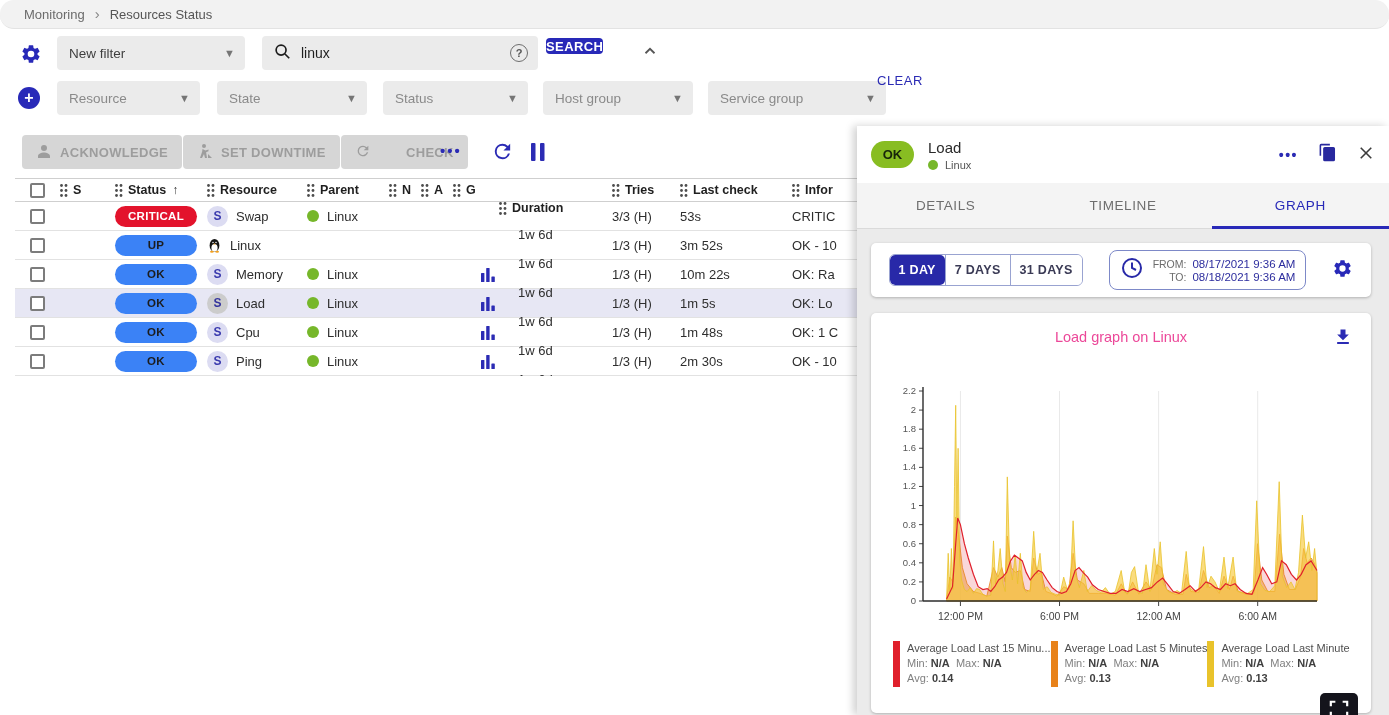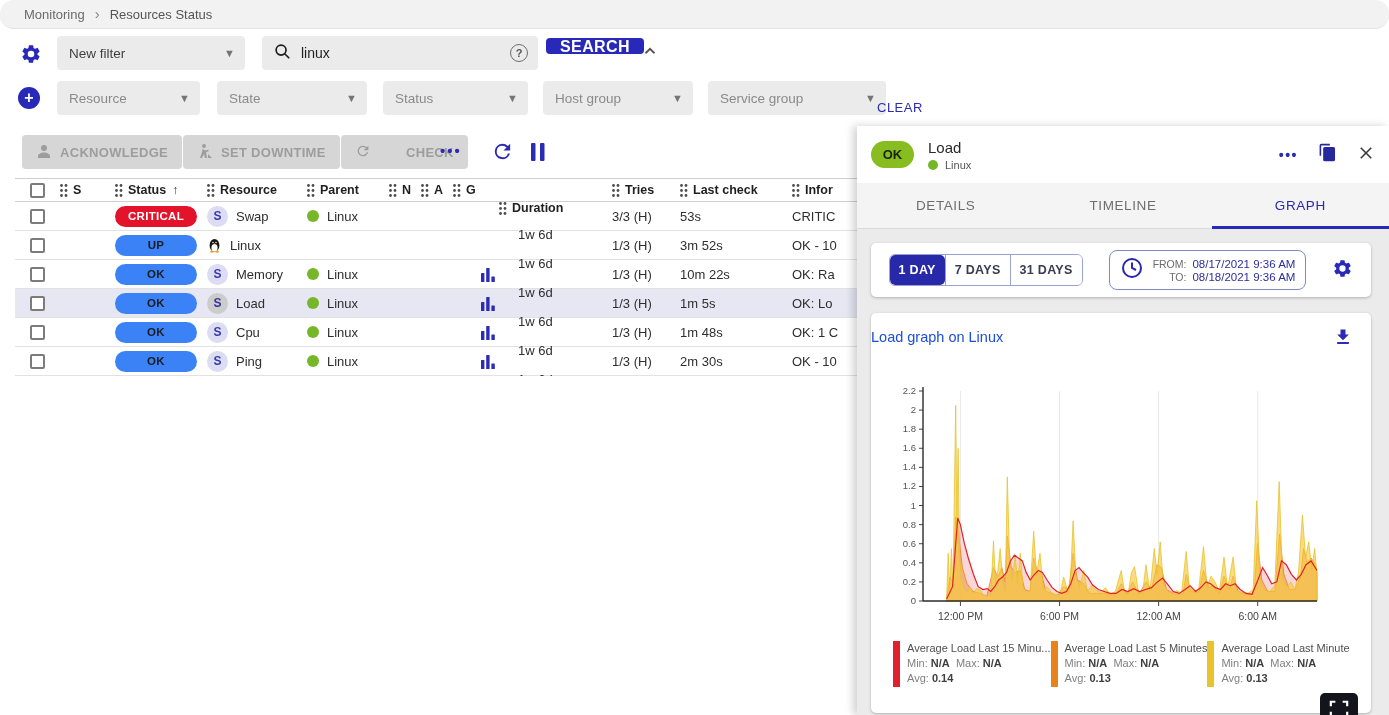--- a/index.html
+++ b/index.html
@@ -24,30 +24,30 @@
   .sel .caret { color:#757575; font-size:11px; margin-left:8px; }
   .sel.dark { color:#3f3f3f; }
   .searchbox { position:absolute; left:262px; top:0; width:276px; height:34px;
     background:#ebebeb; border-radius:4px; display:flex; align-items:center;
     padding:0 10px 0 12px; }
   .searchbox input { flex:1; border:none; background:transparent; outline:none;
     font-size:14px; color:#1f1f1f; margin-left:10px; font-family:"Liberation Sans",sans-serif; }
   .help-circle { width:18px; height:18px; border:1.6px solid #6e6e6e; border-radius:50%;
     color:#555; font-size:11px; font-weight:bold; display:flex; align-items:center;
     justify-content:center; cursor:pointer; }
-  .search-btn { position:absolute; left:546px; top:2px; height:16px; padding:0 14px;
-    background:#2829b8; color:#fff; font-weight:bold; font-size:16px;
+  .search-btn { position:absolute; left:546px; top:2px; height:16px; padding:0 0;
+    background:#2829b8; color:#fff; font-weight:bold; font-size:13px;
     border:none; border-radius:4px; letter-spacing:.4px; cursor:pointer;
     font-family:"Liberation Sans",sans-serif; }
   .collapse-btn { position:absolute; left:641px; top:6px; cursor:pointer; }
   .plus-btn { position:absolute; left:18px; top:6px; width:22px; height:22px;
     background:#2829b8; border-radius:50%; color:#fff; font-size:16px;
     display:flex; align-items:center; justify-content:center; cursor:pointer;
     font-weight:bold; line-height:1; }
-  .clear-link { position:absolute; left:877px; top:100px; color:#2b2bb4; font-size:13px;
+  .clear-link { position:absolute; left:877px; top:73px; color:#2b2bb4; font-size:13px;
     letter-spacing:.5px; cursor:pointer; font-weight:500; }
 
   
   .toolbar { position:absolute; left:0; top:135px; height:34px; width:860px; }
   .tbtn { position:absolute; top:0; height:34px; background:#d6d6d6; color:#9d9d9d;
     border:none; border-radius:4px; font-weight:bold; font-size:13px;
     letter-spacing:.3px; display:flex; align-items:center; gap:8px;
     padding:0 14px; font-family:"Liberation Sans",sans-serif; }
   .more-dots { position:absolute; left:440px; top:7px; color:#2b2bb4; font-size:15px;
     font-weight:bold; letter-spacing:2px; cursor:pointer; }
@@ -123,21 +123,21 @@
   .period-btn.active { background:#2829a8; color:#fff; border-radius:5px; }
   .range-chip { display:flex; align-items:center; gap:9px; border:1.5px solid #7d89c8;
     border-radius:8px; padding:3px 10px; height:40px; cursor:pointer; }
   .range-rows { display:grid; grid-template-columns:auto auto; column-gap:6px;
     row-gap:1px; align-items:center; }
   .range-label { font-size:10.5px; color:#6c6c6c; text-align:right; }
   .range-val { font-size:11.5px; color:#2d2d9e; }
 
   .graph-card { margin-top:16px; height:400px; background:#fff; border-radius:5px;
     box-shadow:0 1px 3px rgba(0,0,0,.25); padding-top:16px; position:relative; }
-  .graph-title { font-size:14.5px; color:#1d4ed8; }
+  .graph-title { text-align:center; font-size:14.5px; color:#ec4899; }
   .dl-btn { position:absolute; right:18px; top:14px; cursor:pointer; }
   .chart-box { margin:36px 0 0 8px; }
   .ytick { font-size:9.5px; fill:#555; font-family:"Liberation Sans",sans-serif; }
   .xtick { font-size:10.5px; fill:#444; font-family:"Liberation Sans",sans-serif; }
 
   .legend { display:flex; margin:10px 32px 0 22px; }
   .legend-item { flex:1; display:flex; }
   .legend-bar { width:7px; height:46px; margin-right:7px; }
   .legend-text { font-size:11px; color:#808080; line-height:15px; white-space:nowrap; }
   .legend-name { color:#4f4f4f; }

